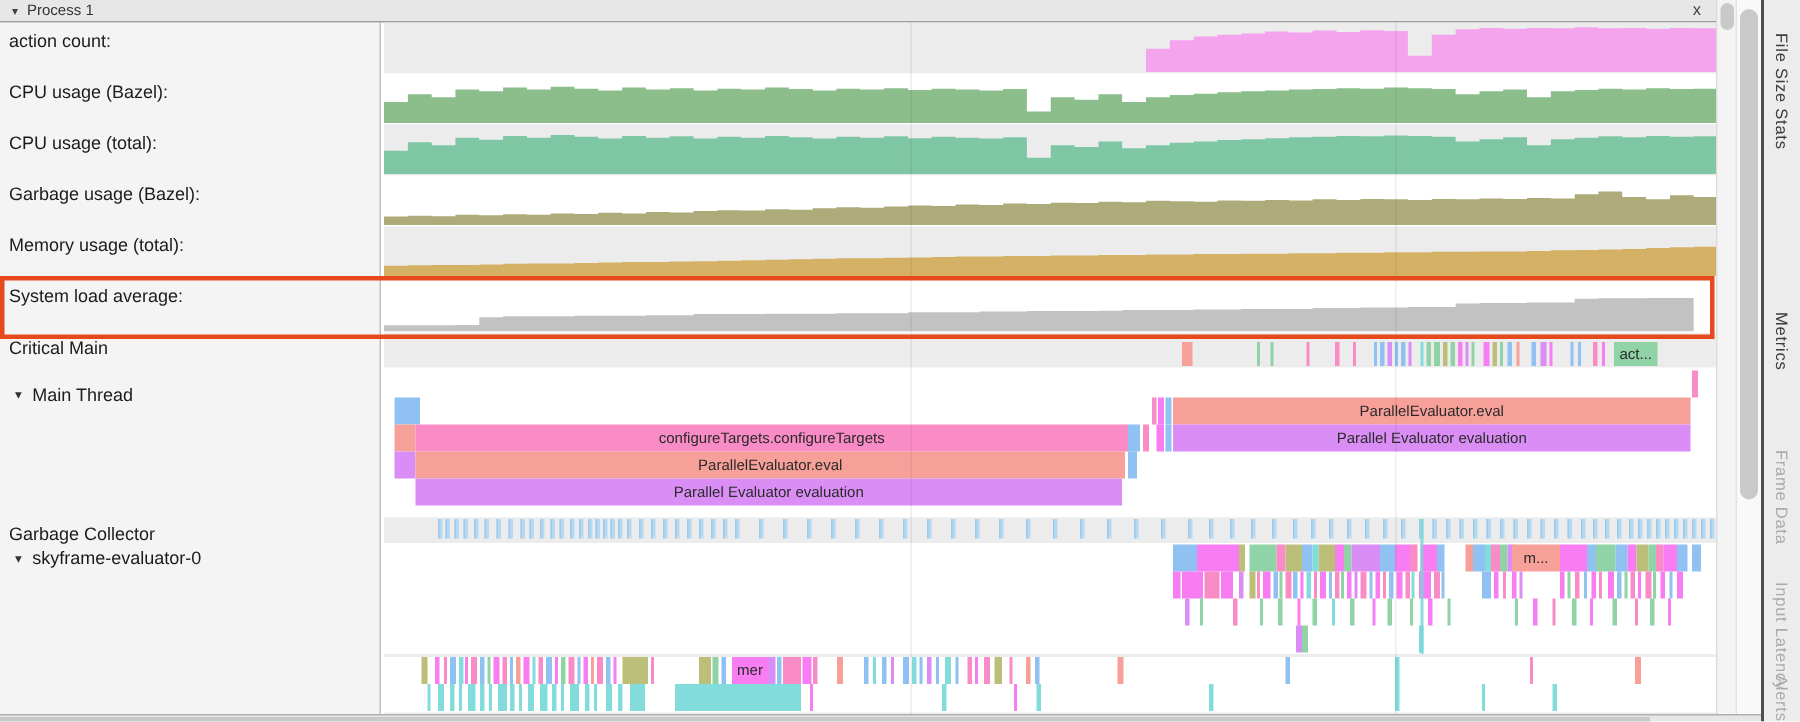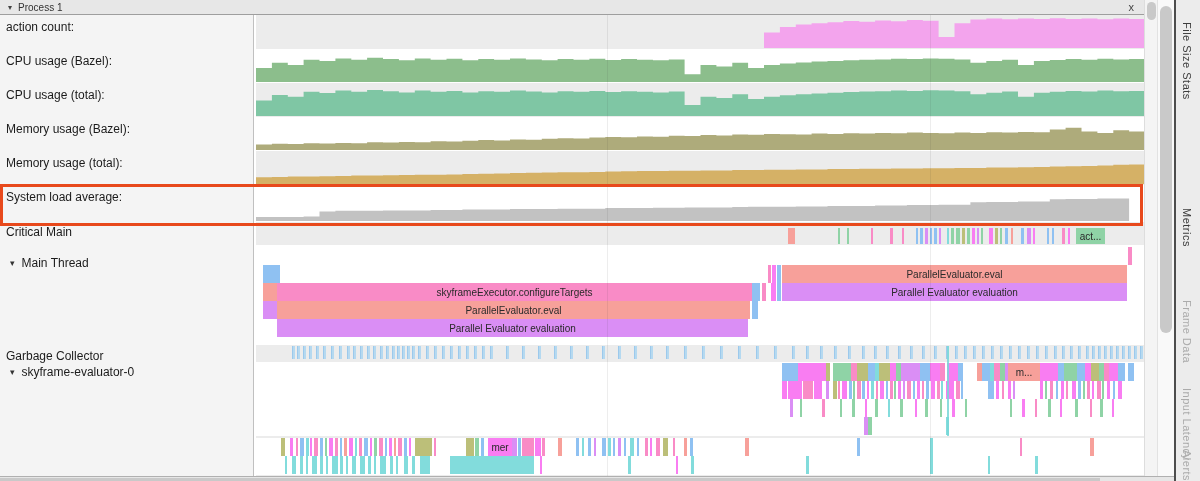--- a/index.html
+++ b/index.html
@@ -110,21 +110,21 @@
             <div class="slice" style="left: 820px; top: 6px; width: 29px; height: 16px; background: rgb(143, 211, 166);">act...</div>
           </div>
           <div class="trackbg" style="top: 230px; height: 100px; background: rgb(255, 255, 255);">
             <div class="slice" style="left: 872px; top: 2px; width: 4px; height: 18px; background: rgb(249, 139, 198);"></div>
             <div class="slice" style="left: 7px; top: 20px; width: 17px; height: 18px; background: rgb(143, 193, 242);"></div>
             <div class="slice" style="left: 512px; top: 20px; width: 3px; height: 18px; background: rgb(249, 139, 198);"></div>
             <div class="slice" style="left: 516px; top: 20px; width: 4px; height: 18px; background: rgb(249, 125, 242);"></div>
             <div class="slice" style="left: 521px; top: 20px; width: 4px; height: 18px; background: rgb(143, 193, 242);"></div>
             <div class="slice" style="left: 526px; top: 20px; width: 345px; height: 18px; background: rgb(247, 160, 154);">ParallelEvaluator.eval</div>
             <div class="slice" style="left: 7px; top: 38px; width: 14px; height: 18px; background: rgb(247, 160, 154);"></div>
-            <div class="slice" style="left: 21px; top: 38px; width: 475px; height: 18px; background: rgb(249, 139, 198);">skyframeExecutor.configureTargets</div>
+            <div class="slice" style="left: 21px; top: 38px; width: 475px; height: 18px; background: rgb(249, 139, 198);">configureTargets.configureTargets</div>
             <div class="slice" style="left: 496px; top: 38px; width: 8px; height: 18px; background: rgb(143, 193, 242);"></div>
             <div class="slice" style="left: 506px; top: 38px; width: 4px; height: 18px; background: rgb(249, 139, 198);"></div>
             <div class="slice" style="left: 515px; top: 38px; width: 5px; height: 18px; background: rgb(249, 125, 242);"></div>
             <div class="slice" style="left: 521px; top: 38px; width: 4px; height: 18px; background: rgb(143, 193, 242);"></div>
             <div class="slice" style="left: 526px; top: 38px; width: 345px; height: 18px; background: rgb(218, 142, 245);">Parallel Evaluator evaluation</div>
             <div class="slice" style="left: 7px; top: 56px; width: 14px; height: 18px; background: rgb(218, 142, 245);"></div>
             <div class="slice" style="left: 21px; top: 56px; width: 473px; height: 18px; background: rgb(247, 160, 154);">ParallelEvaluator.eval</div>
             <div class="slice" style="left: 496px; top: 56px; width: 6px; height: 18px; background: rgb(143, 193, 242);"></div>
             <div class="slice" style="left: 21px; top: 74px; width: 471px; height: 18px; background: rgb(218, 142, 245);">Parallel Evaluator evaluation</div>
           </div>
@@ -424,21 +424,21 @@
             <div class="slice" style="left: 779px; top: 18px; width: 3px; height: 18px; background: rgb(130, 220, 220);"></div>
           </div>
           <div class="gridline" style="left: 351px;"></div>
           <div class="gridline" style="left: 674px;"></div>
           <div class="marker-line" style="left: 691px; top: 331px; height: 90px;"></div>
         </div>
       <div class="labels-col" id="labels">
           <div class="row-label" style="top: 5px;"><span>action count:</span></div>
           <div class="row-label" style="top: 39px;"><span>CPU usage (Bazel):</span></div>
           <div class="row-label" style="top: 73px;"><span>CPU usage (total):</span></div>
-          <div class="row-label" style="top: 107px;"><span>Memory usage (Bazel):</span></div>
+          <div class="row-label" style="top: 107px;"><span>Garbage usage (Bazel):</span></div>
           <div class="row-label" style="top: 141px;"><span>Memory usage (total):</span></div>
           <div class="row-label" style="top: 175px;"><span>System load average:</span></div>
           <div class="row-label" style="top: 210px;"><span>Critical Main</span></div>
           <div class="row-label indent" style="top: 241px;"><div class="tw" style="display: inline;">▾</div><span>Main Thread</span></div>
           <div class="row-label" style="top: 334px;"><span>Garbage Collector</span></div>
           <div class="row-label indent" style="top: 350px;"><div class="tw" style="display: inline;">▾</div><span>skyframe-evaluator-0</span></div>
         </div>
       <div class="hl-rect" id="hl" style="left: 0px; top: 169px; width: 1143px; height: 42px; border: 3px solid rgb(232, 73, 28);"></div>
     </div>
   </div>

